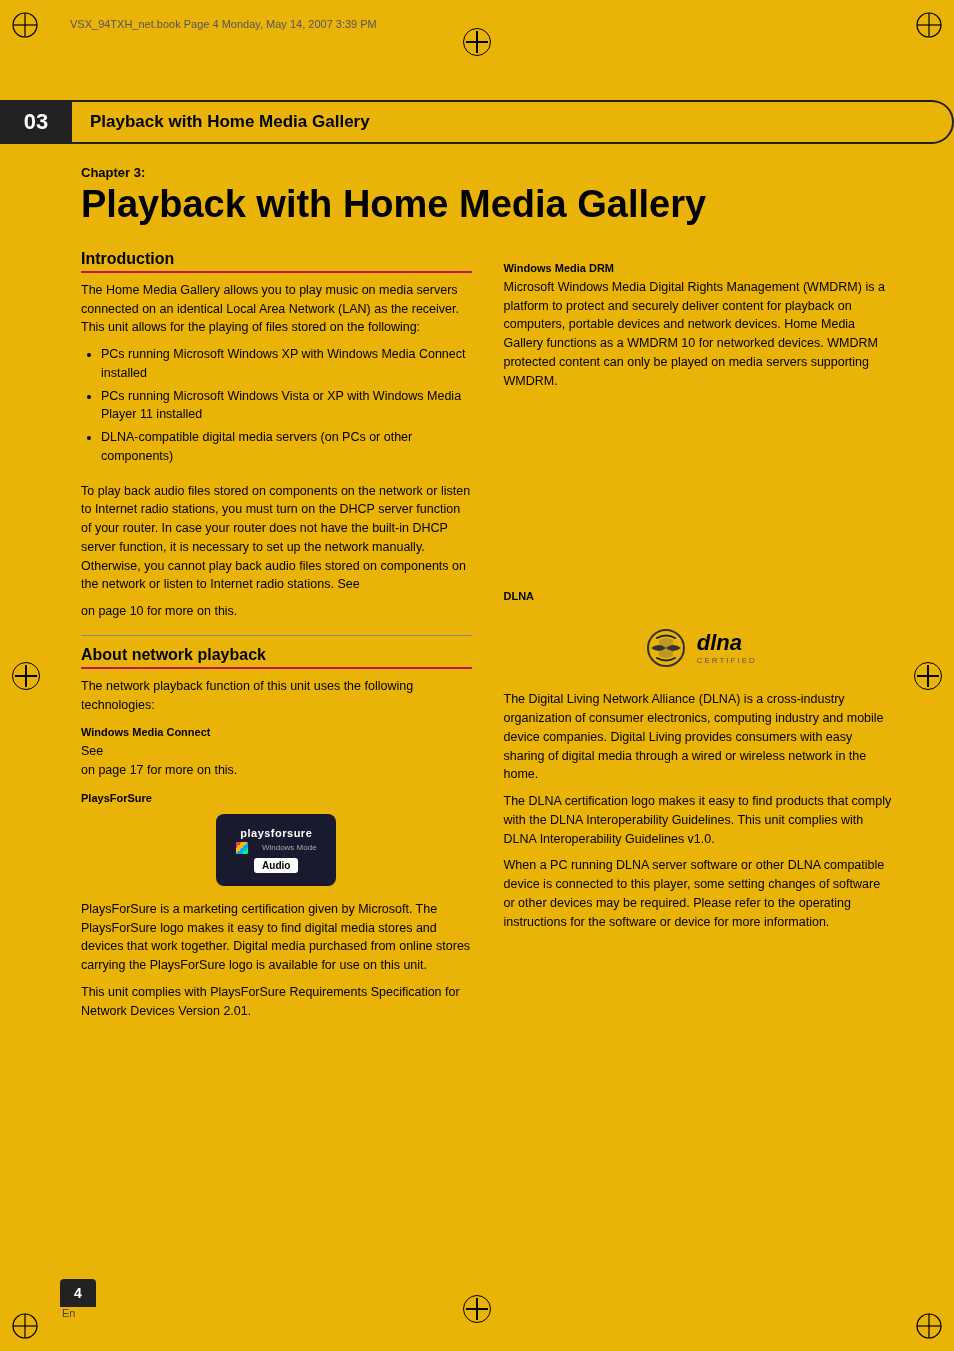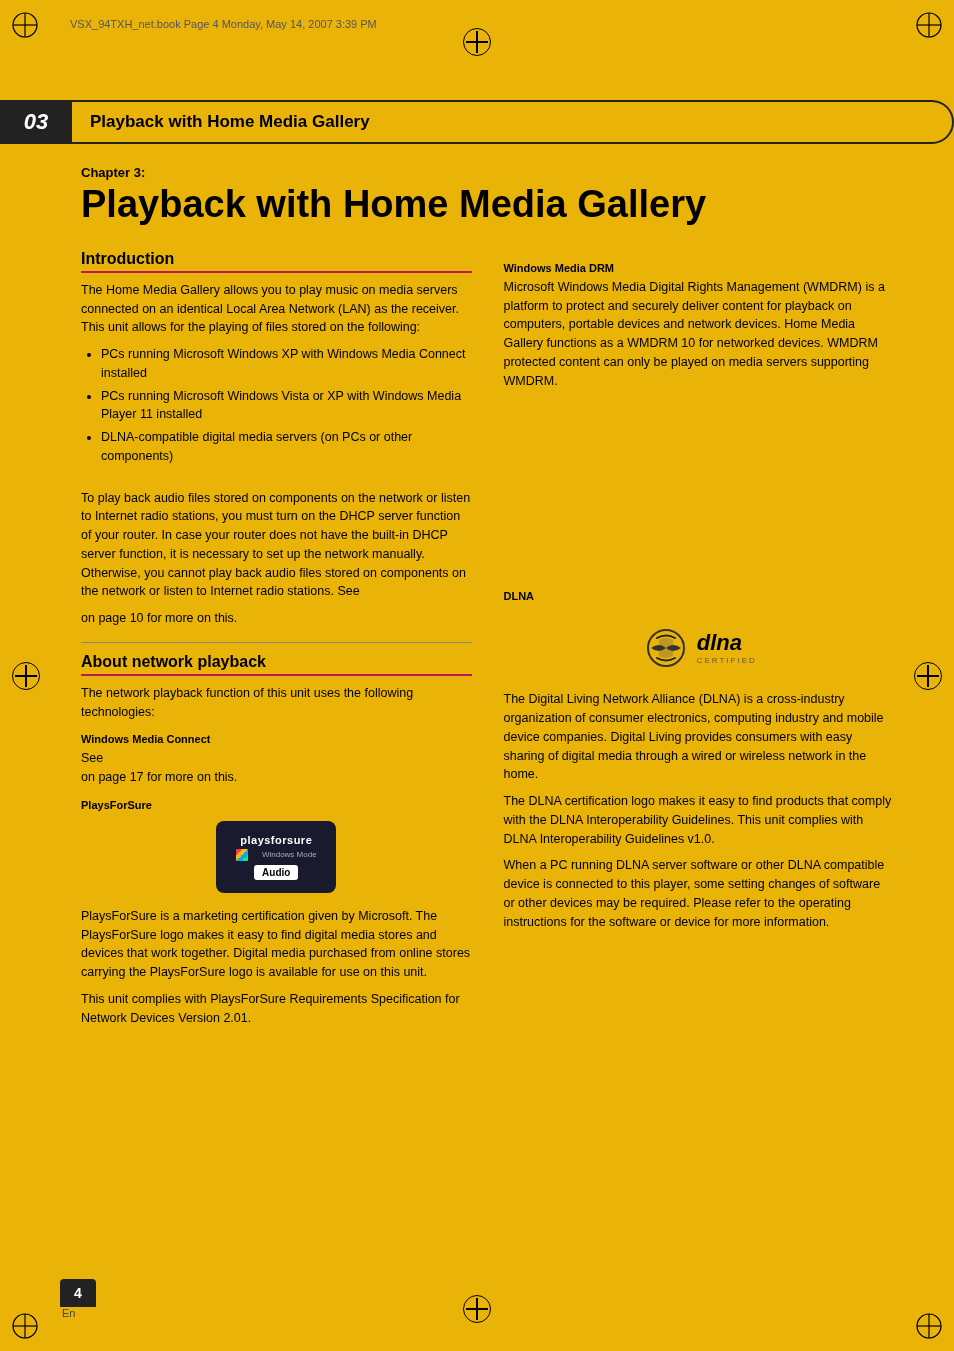--- a/index.html
+++ b/index.html
@@ -61,21 +61,20 @@
       background: #222;
       color: #fff;
       font-size: 22px;
       font-weight: bold;
       width: 72px;
       height: 44px;
       display: flex;
       align-items: center;
       justify-content: center;
       flex-shrink: 0;
-      font-style: italic;
     }
 
     .chapter-title-box {
       border: 2px solid #222;
       border-left: none;
       height: 44px;
       flex: 1;
       display: flex;
       align-items: center;
       padding-left: 18px;
@@ -139,21 +138,21 @@
       margin-bottom: 4px;
     }
 
     p {
       font-size: 12.5px;
       line-height: 1.5;
       margin-bottom: 8px;
     }
 
     ul {
-      margin: 6px 0 23px 20px;
+      margin: 6px 0 16px 20px;
       font-size: 12.5px;
       line-height: 1.5;
     }
 
     ul li {
       margin-bottom: 4px;
     }
 
     .pfs-badge {
       width: 120px;

